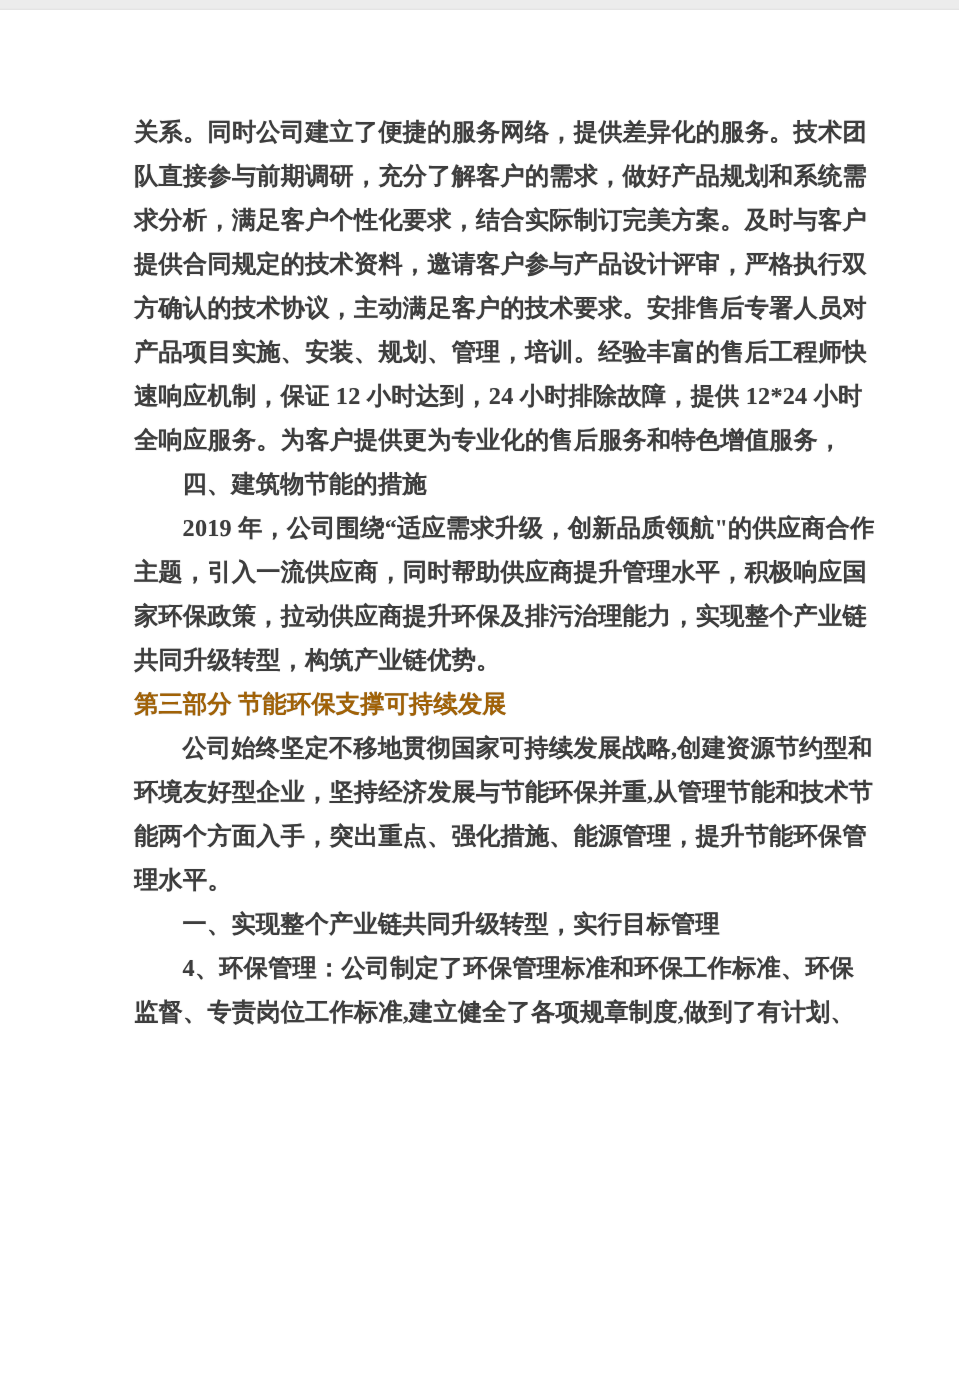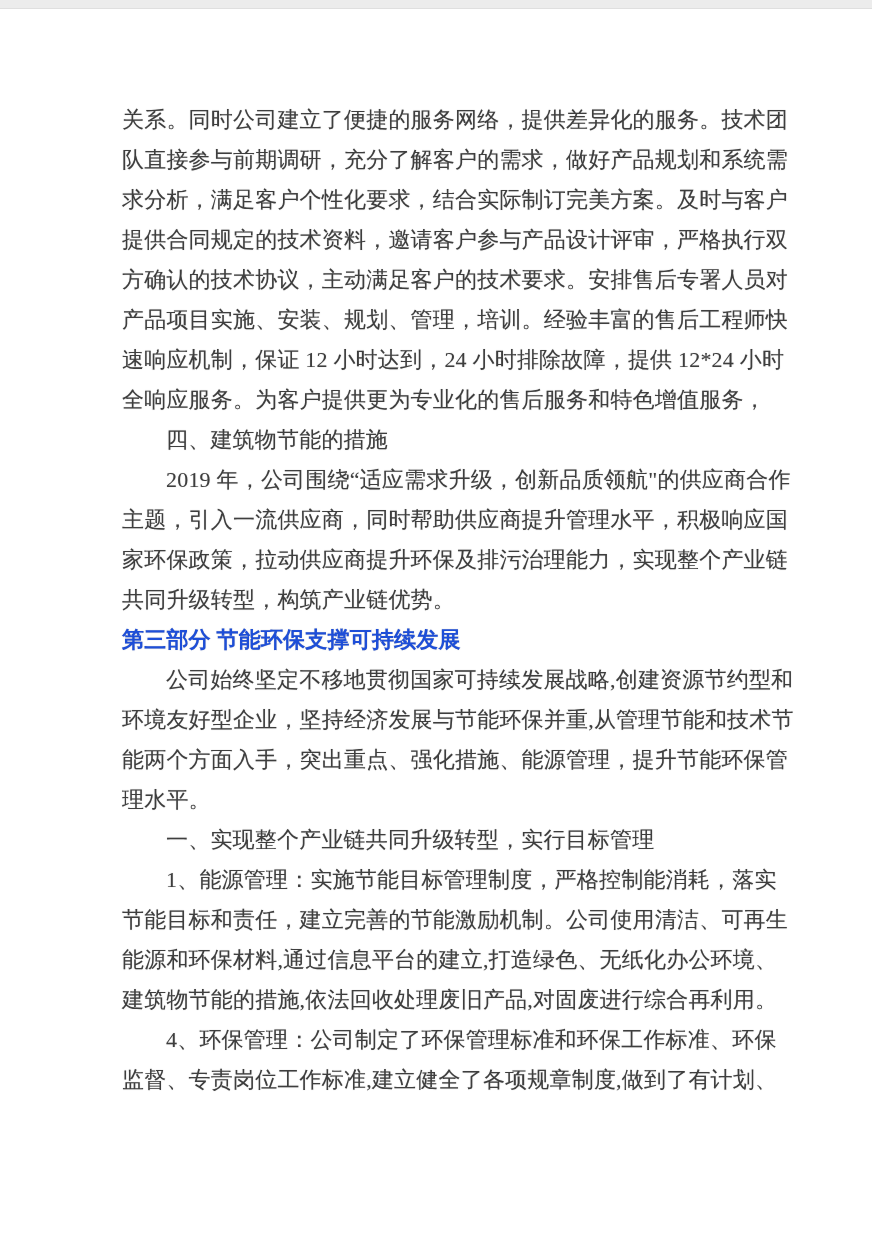--- a/index.html
+++ b/index.html
@@ -38,43 +38,43 @@
     width: 674px;
     color: #3e3e3e;
     font-size: 22px;
     line-height: 40px;
     letter-spacing: 0.2px;
     text-shadow: 0 0 1px rgba(90, 90, 90, 0.45);
   }
   .content p {
     margin: 0;
     text-align: left;
+    font-weight: bold;
   }
   .para-indent {
     text-indent: 2em;
   }
   .subheading {
     text-indent: 2em;
   }
   .section-title {
     text-align: center;
     text-indent: 0;
     font-weight: 700;
-    color: #1d4ed8;
+    color: #a16207;
   }
 </style>
 </head>
 <body>
 
 <div class="top-edge"></div>
 
 <div class="page">
   <div class="content">
     <p class="body-para">关系。同时公司建立了便捷的服务网络，提供差异化的服务。技术团队直接参与前期调研，充分了解客户的需求，做好产品规划和系统需求分析，满足客户个性化要求，结合实际制订完美方案。及时与客户提供合同规定的技术资料，邀请客户参与产品设计评审，严格执行双方确认的技术协议，主动满足客户的技术要求。安排售后专署人员对产品项目实施、安装、规划、管理，培训。经验丰富的售后工程师快速响应机制，保证 12 小时达到，24 小时排除故障，提供 12*24 小时全响应服务。为客户提供更为专业化的售后服务和特色增值服务，</p>
     <p class="subheading">四、建筑物节能的措施</p>
     <p class="body-para para-indent">2019 年，公司围绕“适应需求升级，创新品质领航"的供应商合作主题，引入一流供应商，同时帮助供应商提升管理水平，积极响应国家环保政策，拉动供应商提升环保及排污治理能力，实现整个产业链共同升级转型，构筑产业链优势。</p>
     <p class="section-title">第三部分 节能环保支撑可持续发展</p>
     <p class="body-para para-indent">公司始终坚定不移地贯彻国家可持续发展战略,创建资源节约型和环境友好型企业，坚持经济发展与节能环保并重,从管理节能和技术节能两个方面入手，突出重点、强化措施、能源管理，提升节能环保管理水平。</p>
     <p class="subheading">一、实现整个产业链共同升级转型，实行目标管理</p>
-    <p class="body-para para-indent">1、能源管理：实施节能目标管理制度，严格控制能消耗，落实节能目标和责任，建立完善的节能激励机制。公司使用清洁、可再生能源和环保材料,通过信息平台的建立,打造绿色、无纸化办公环境、建筑物节能的措施,依法回收处理废旧产品,对固废进行综合再利用。</p>
     <p class="body-para para-indent">4、环保管理：公司制定了环保管理标准和环保工作标准、环保监督、专责岗位工作标准,建立健全了各项规章制度,做到了有计划、</p>
   </div>
 </div>
 
 </body></html>

